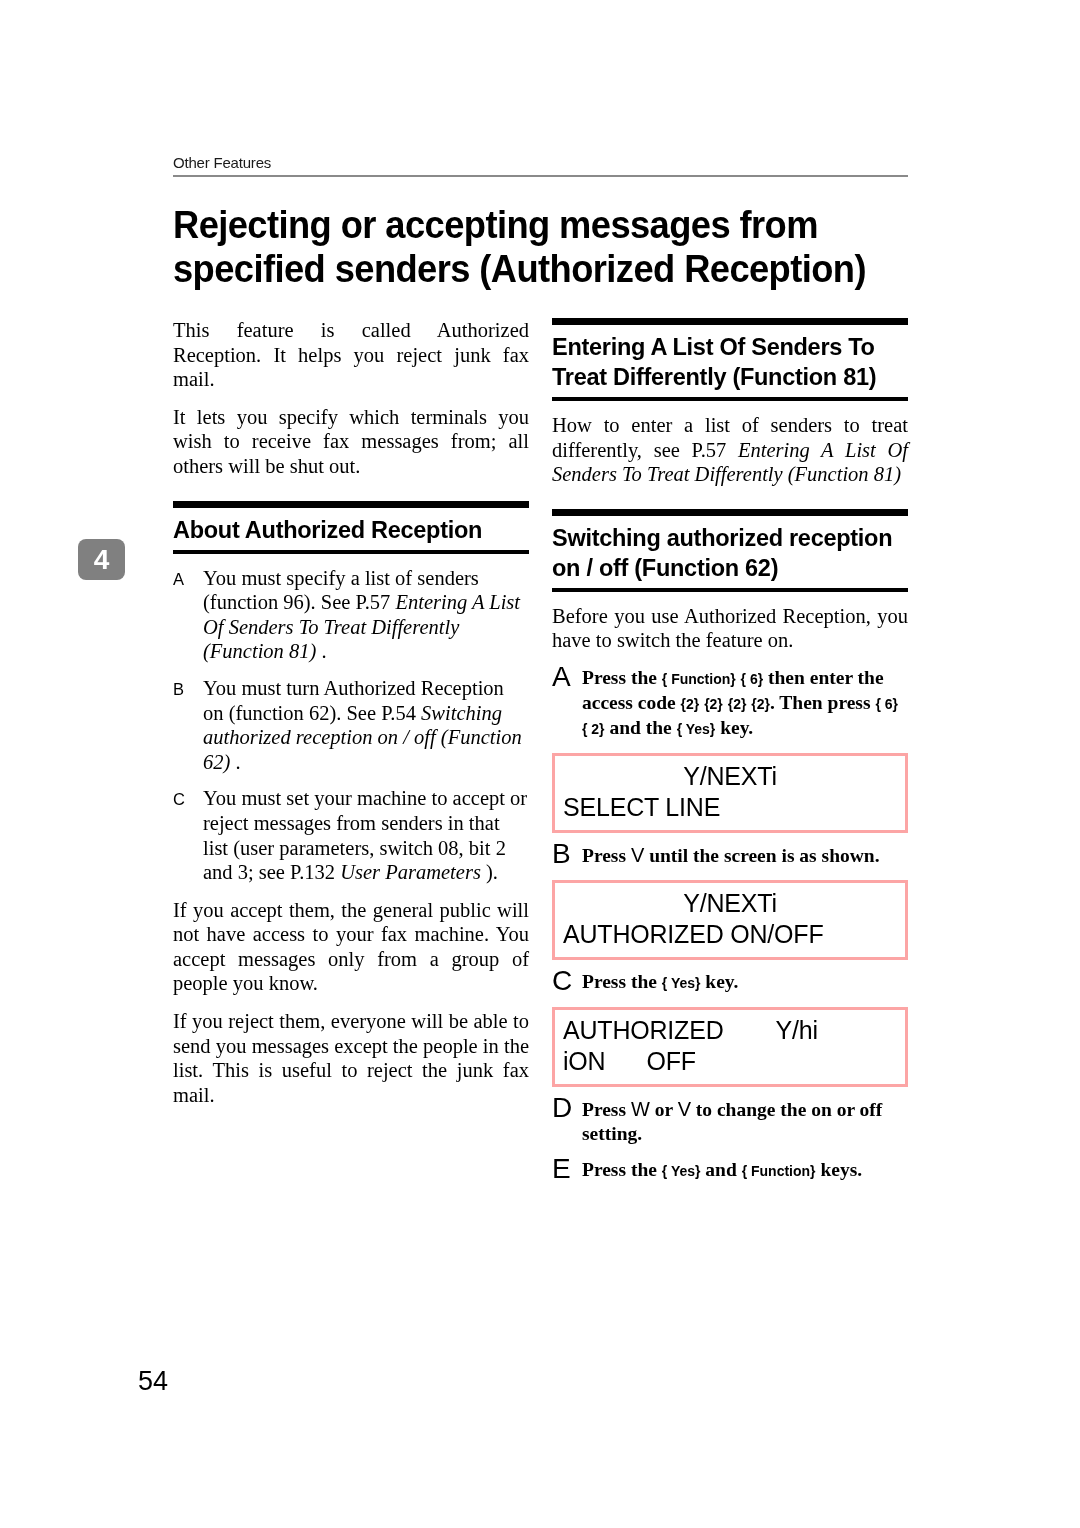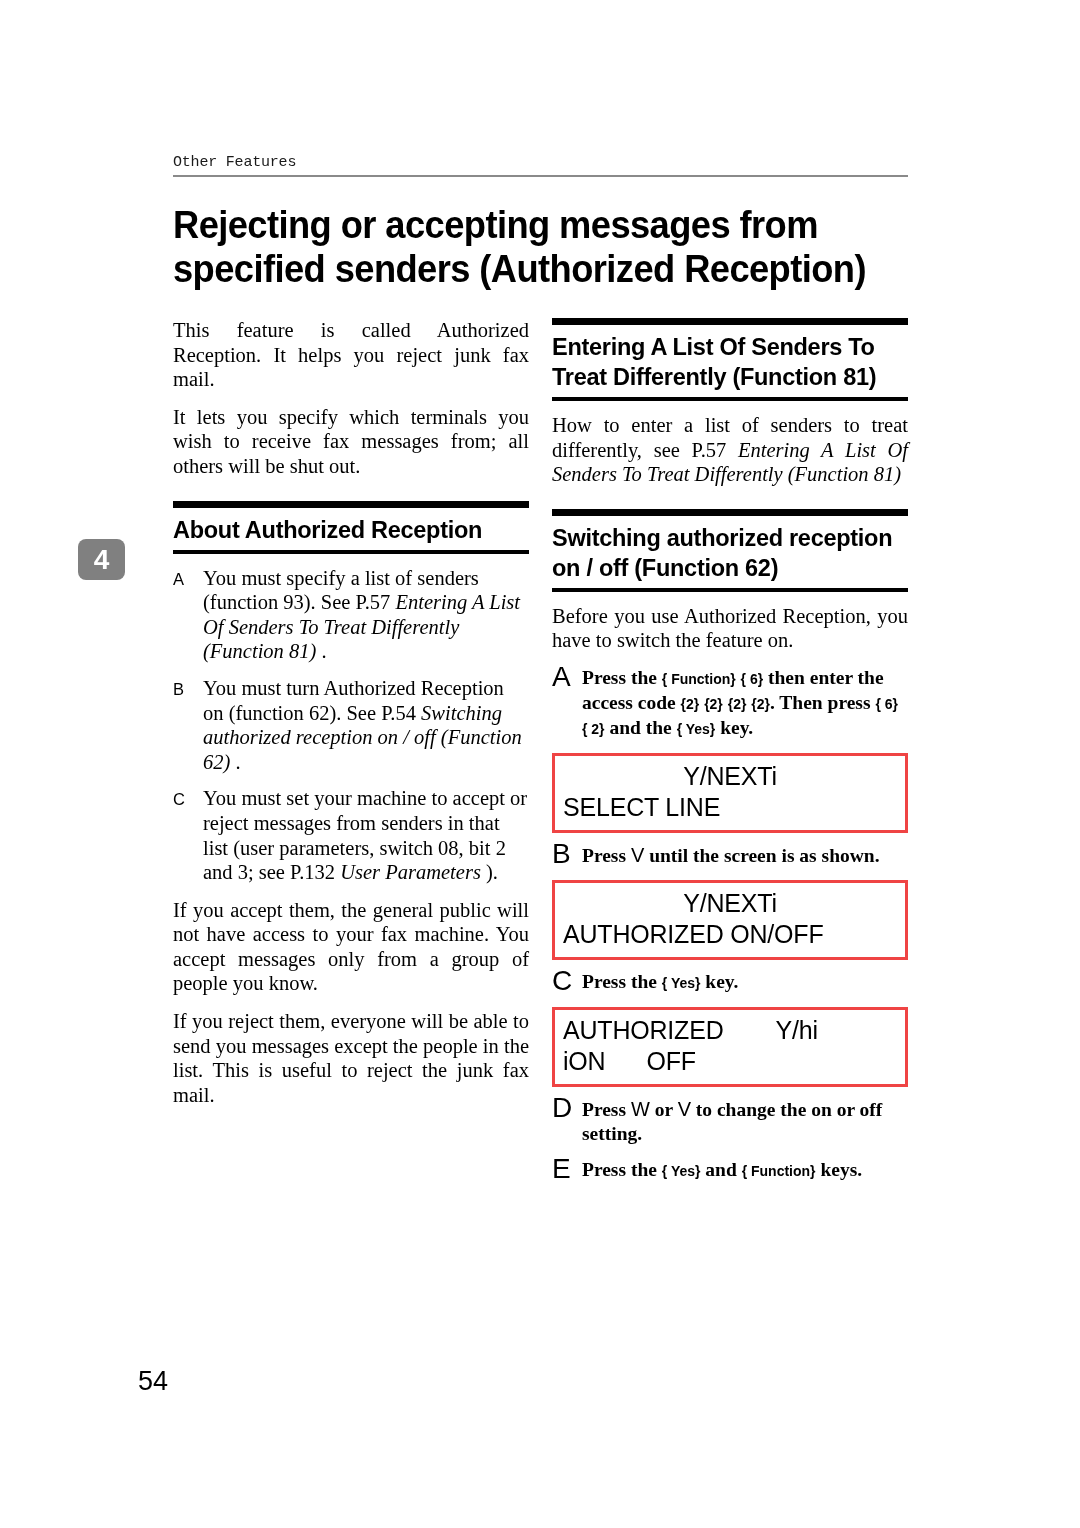--- a/index.html
+++ b/index.html
@@ -18,21 +18,21 @@
   }
 
   
   .running-header {
     position: absolute;
     left: 173px;
     top: 155px;
     width: 735px;
   }
   .running-header-text {
-    font-family: Liberation Mono, monospace;
+    font-family: Liberation Sans, sans-serif;
     font-size: 15px;
     letter-spacing: -0.2px;
     color: #1a1a1a;
     line-height: 1.1;
     padding-bottom: 3px;
   }
   .running-header-rule {
     height: 2px;
     background: #8a8a8a;
     width: 735px;
@@ -172,21 +172,21 @@
     font-size: 14px;
   }
   .arrowkey {
     font-family: "Liberation Sans", sans-serif;
     font-weight: normal;
     font-size: 20px;
   }
 
   
   .lcd {
-    border: 3px solid #ef4444;
+    border: 3px solid #fca5a5;
     margin: 12px 0 10px 0;
     padding: 5px 8px 7px 8px;
     font-family: "Liberation Sans", sans-serif;
     font-size: 25px;
     line-height: 31px;
     letter-spacing: -0.2px;
     background: #fff;
   }
   .lcd .ln1 { text-align: center; }
   .lcd .ln2 { text-align: left; }
@@ -230,21 +230,21 @@
 
     <div class="sec-head">
       <div class="rule-top"></div>
       <div class="sec-title">About Authorized Reception</div>
       <div class="rule-bot"></div>
     </div>
 
     <div class="alpha-list">
       <div class="alpha-item">
         <span class="alpha-mark">A</span>
-        <span class="txt"><span>You must specify a list of senders (function 93). See P.57 </span><em class="it">Entering A List Of Senders To Treat Differently (Function 81)</em><span> .</span></span>
+        <span class="txt"><span>You must specify a list of senders (function 96). See P.57 </span><em class="it">Entering A List Of Senders To Treat Differently (Function 81)</em><span> .</span></span>
       </div>
       <div class="alpha-item">
         <span class="alpha-mark">B</span>
         <span class="txt"><span>You must turn Authorized Reception on (function 62). See P.54 </span><em class="it">Switching authorized reception on / off (Function 62)</em><span> .</span></span>
       </div>
       <div class="alpha-item">
         <span class="alpha-mark">C</span>
         <span class="txt"><span>You must set your machine to accept or reject messages from senders in that list (user parameters, switch 08, bit 2 and 3; see P.132 </span><em class="it">User Parameters</em><span> ).</span></span>
       </div>
     </div>

